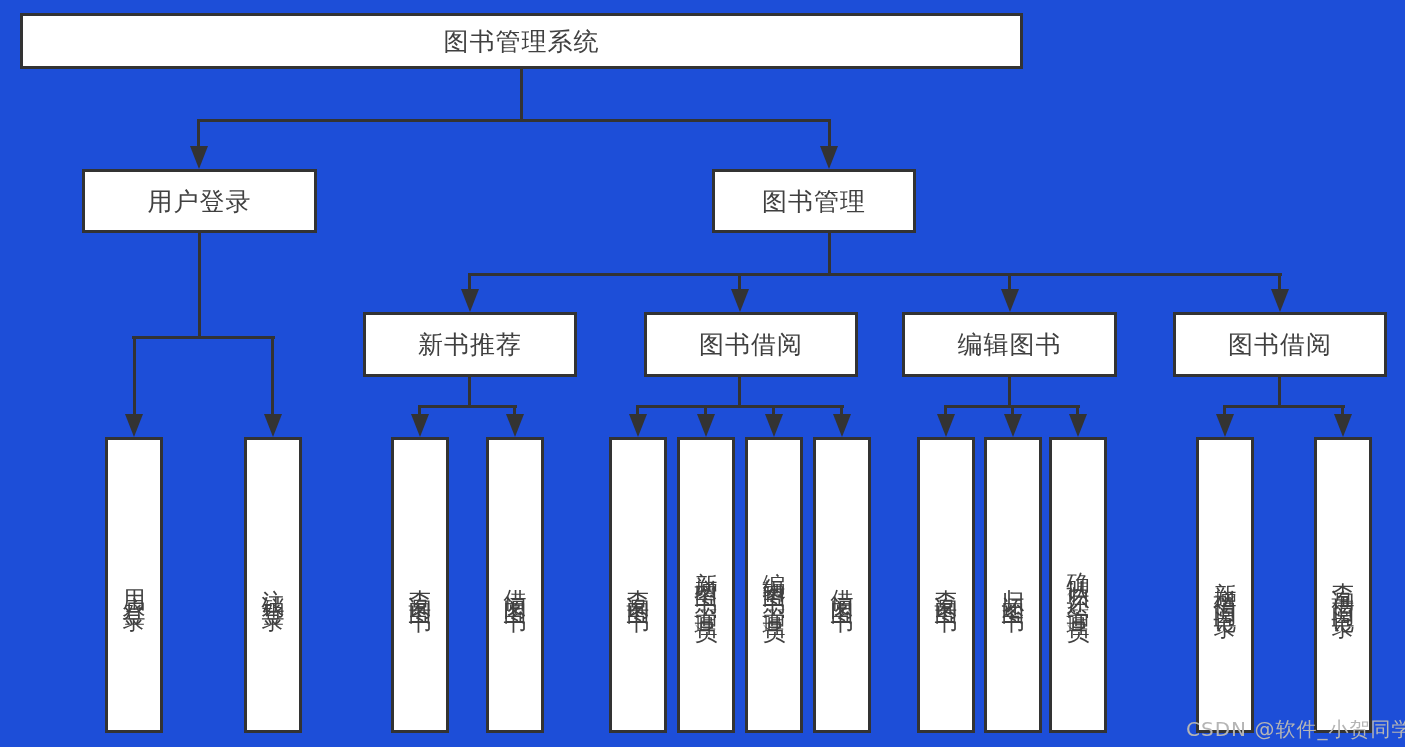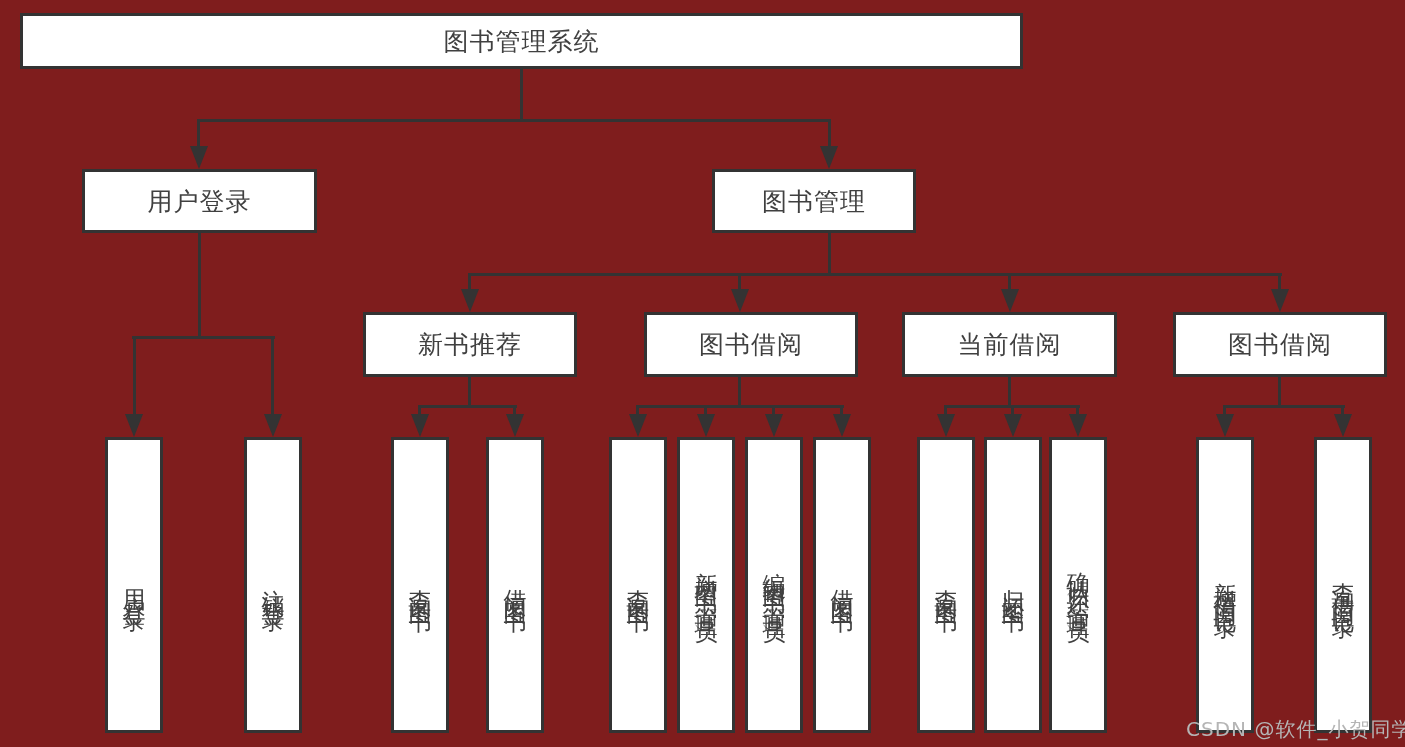--- a/index.html
+++ b/index.html
@@ -1,17 +1,17 @@
 <!DOCTYPE html>
 <html><head>
 <meta charset="utf-8">
 <style>
   html,body { margin:0; padding:0; background:#ffffff; }
   .stage {
-    position:relative; width:1405px; height:747px; background:#7f1d1d;
+    position:relative; width:1405px; height:747px; background:#1d4ed8;
     font-family:"DejaVu Sans","Liberation Sans",sans-serif; overflow:hidden;
   }
   .node {
     position:absolute; box-sizing:border-box;
     border:3px solid #333333; background:#ffffff;
     display:flex; align-items:center; justify-content:center;
     color:#404040;
   }
   .node.hbox { font-size:25px; letter-spacing:1px; }
   .node.vbox { width:58px; height:296px; }
@@ -108,21 +108,21 @@
     <span>图书管理</span>
   </div>
 
   <div class="node hbox" style="left:363px;top:312px;width:214px;height:65px">
     <span>新书推荐</span>
   </div>
   <div class="node hbox" style="left:644px;top:312px;width:214px;height:65px">
     <span>图书借阅</span>
   </div>
   <div class="node hbox" style="left:902px;top:312px;width:215px;height:65px">
-    <span>当前借阅</span>
+    <span>编辑图书</span>
   </div>
   <div class="node hbox" style="left:1173px;top:312px;width:214px;height:65px">
     <span>图书借阅</span>
   </div>
 
   <div class="node vbox" style="left:105px;top:437px">
     <span class="vtext">用户登录</span>
   </div>
   <div class="node vbox" style="left:244px;top:437px">
     <span class="vtext">注销登录</span>

